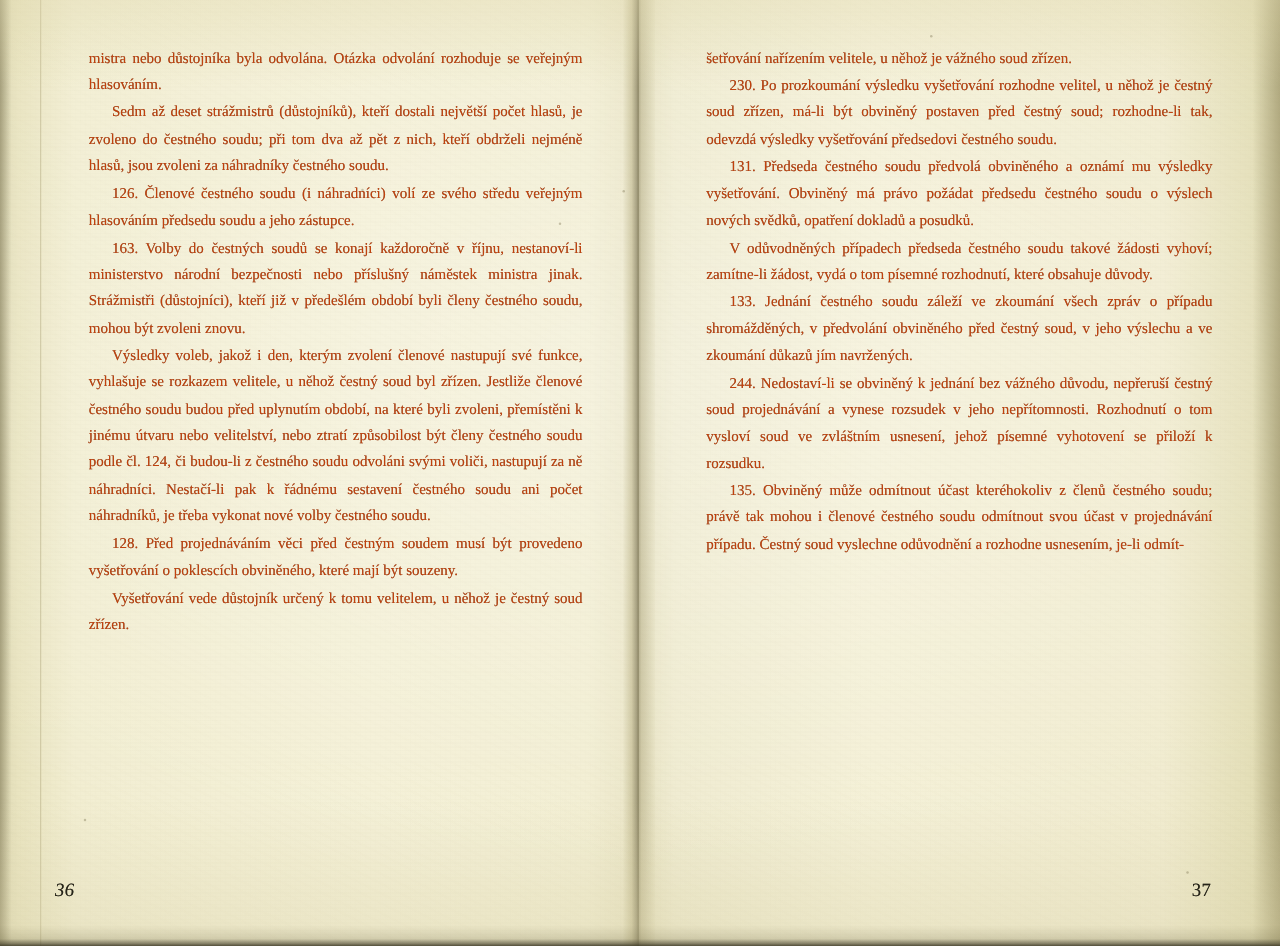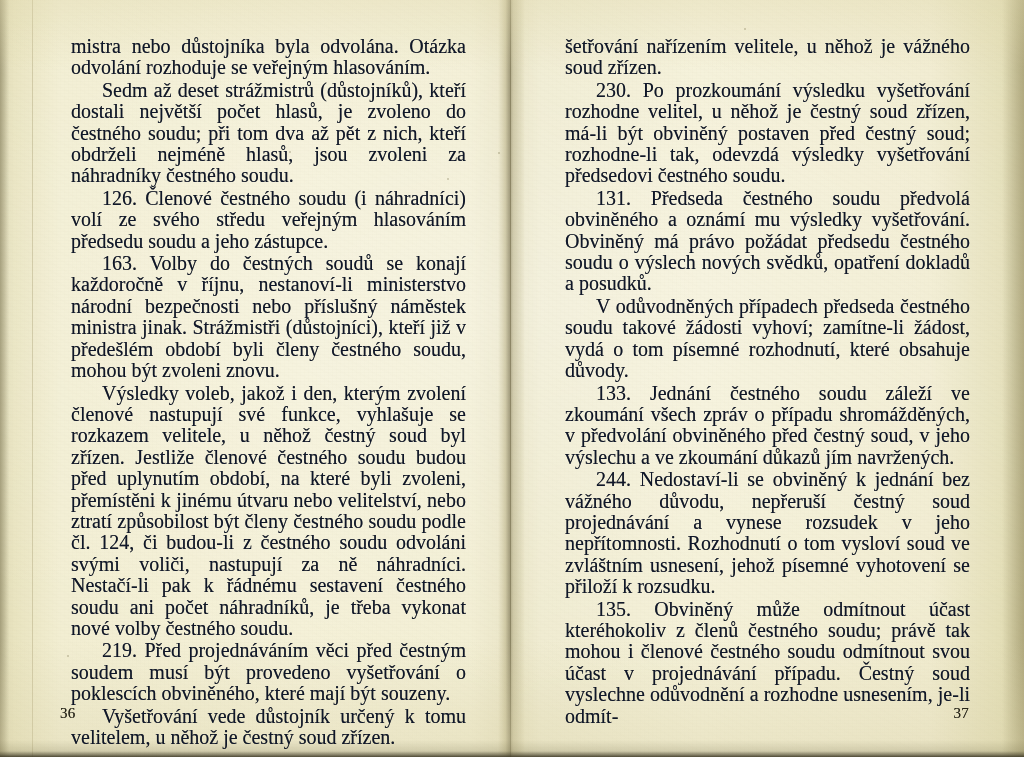--- a/index.html
+++ b/index.html
@@ -134,22 +134,22 @@
     position: absolute;
     top: 0;
     bottom: 0;
   }
   .page-verso { left: 0;   width: 510px; }
   .page-recto { left: 510px; width: 514px; }
 
   .column {
     position: absolute;
     top: 36px;
-    color: #0f172a;
-    font-size: 20px;
+    color: #c2410c;
+    font-size: 12px;
     line-height: 21.4px;
     text-align: justify;
     text-justify: inter-word;
     hyphens: manual;
     -webkit-hyphens: manual;
   }
   .page-verso .column { left: 71px;  width: 395px; }
   .page-recto .column { left: 55px;  width: 405px; }
 
   .para {
@@ -166,21 +166,21 @@
 
   .folio {
     position: absolute;
     bottom: 36px;
     font-size: 15px;
     line-height: 1;
     color: #262419;
     letter-spacing: 0.3px;
     text-shadow: 0 0 0.4px rgba(30,28,20,0.6);
   }
-  .folio-left  { left: 60px; }
+  .folio-left  { left: 44px; font-style: italic; }
   .folio-right { right: 55px; }
 
   
   .speck {
     position: absolute;
     background: rgba(120,112,78,0.38);
     border-radius: 50%;
     pointer-events: none;
   }
 </style>
@@ -206,21 +206,21 @@
   <div class="speck" style="left:949px; top:697px; width:2px; height:2px;"></div>
   <div class="speck" style="left:744px; top:28px;  width:2px; height:2px;"></div>
 
   <div class="page page-verso">
     <div class="column">
       <p class="para cont">mistra nebo důstojníka byla odvolána. Otázka odvolání rozhoduje se veřejným hlasováním.</p>
       <p class="para">Sedm až deset strážmistrů (důstojníků), kteří dostali největší počet hlasů, je zvoleno do čestného soudu; při tom dva až pět z nich, kteří obdrželi nejméně hlasů, jsou zvoleni za náhradníky čestného soudu.</p>
       <p class="para">126. Členové čestného soudu (i náhradníci) volí ze svého středu veřejným hlasováním předsedu soudu a jeho zástupce.</p>
       <p class="para">163. Volby do čestných soudů se konají každoročně v říjnu, nestanoví-li ministerstvo národní bezpečnosti nebo příslušný náměstek ministra jinak. Strážmistři (důstojníci), kteří již v předešlém období byli členy čestného soudu, mohou být zvoleni znovu.</p>
       <p class="para">Výsledky voleb, jakož i den, kterým zvolení členové nastupují své funkce, vyhlašuje se rozkazem velitele, u něhož čestný soud byl zřízen. Jestliže členové čestného soudu budou před uplynutím období, na které byli zvoleni, přemístěni k jinému útvaru nebo velitelství, nebo ztratí způsobilost být členy čestného soudu podle čl. 124, či budou-li z čestného soudu odvoláni svými voliči, nastupují za ně náhradníci. Nestačí-li pak k řádnému sestavení čestného soudu ani počet náhradníků, je třeba vykonat nové volby čestného soudu.</p>
-      <p class="para">219. Před projednáváním věci před čestným soudem musí být provedeno vyšetřování o poklescích obviněného, které mají být souzeny.</p>
+      <p class="para">128. Před projednáváním věci před čestným soudem musí být provedeno vyšetřování o poklescích obviněného, které mají být souzeny.</p>
       <p class="para">Vyšetřování vede důstojník určený k tomu velitelem, u něhož je čestný soud zřízen.</p>
     </div>
     <div class="folio folio-left">36</div>
   </div>
 
   <div class="page page-recto">
     <div class="column">
       <p class="para cont">šetřování nařízením velitele, u něhož je vážného soud zřízen.</p>
       <p class="para">230. Po prozkoumání výsledku vyšetřování rozhodne velitel, u něhož je čestný soud zřízen, má-li být obviněný postaven před čestný soud; rozhodne-li tak, odevzdá výsledky vyšetřování předsedovi čestného soudu.</p>
       <p class="para">131. Předseda čestného soudu předvolá obviněného a oznámí mu výsledky vyšetřování. Obviněný má právo požádat předsedu čestného soudu o výslech nových svědků, opatření dokladů a posudků.</p>

